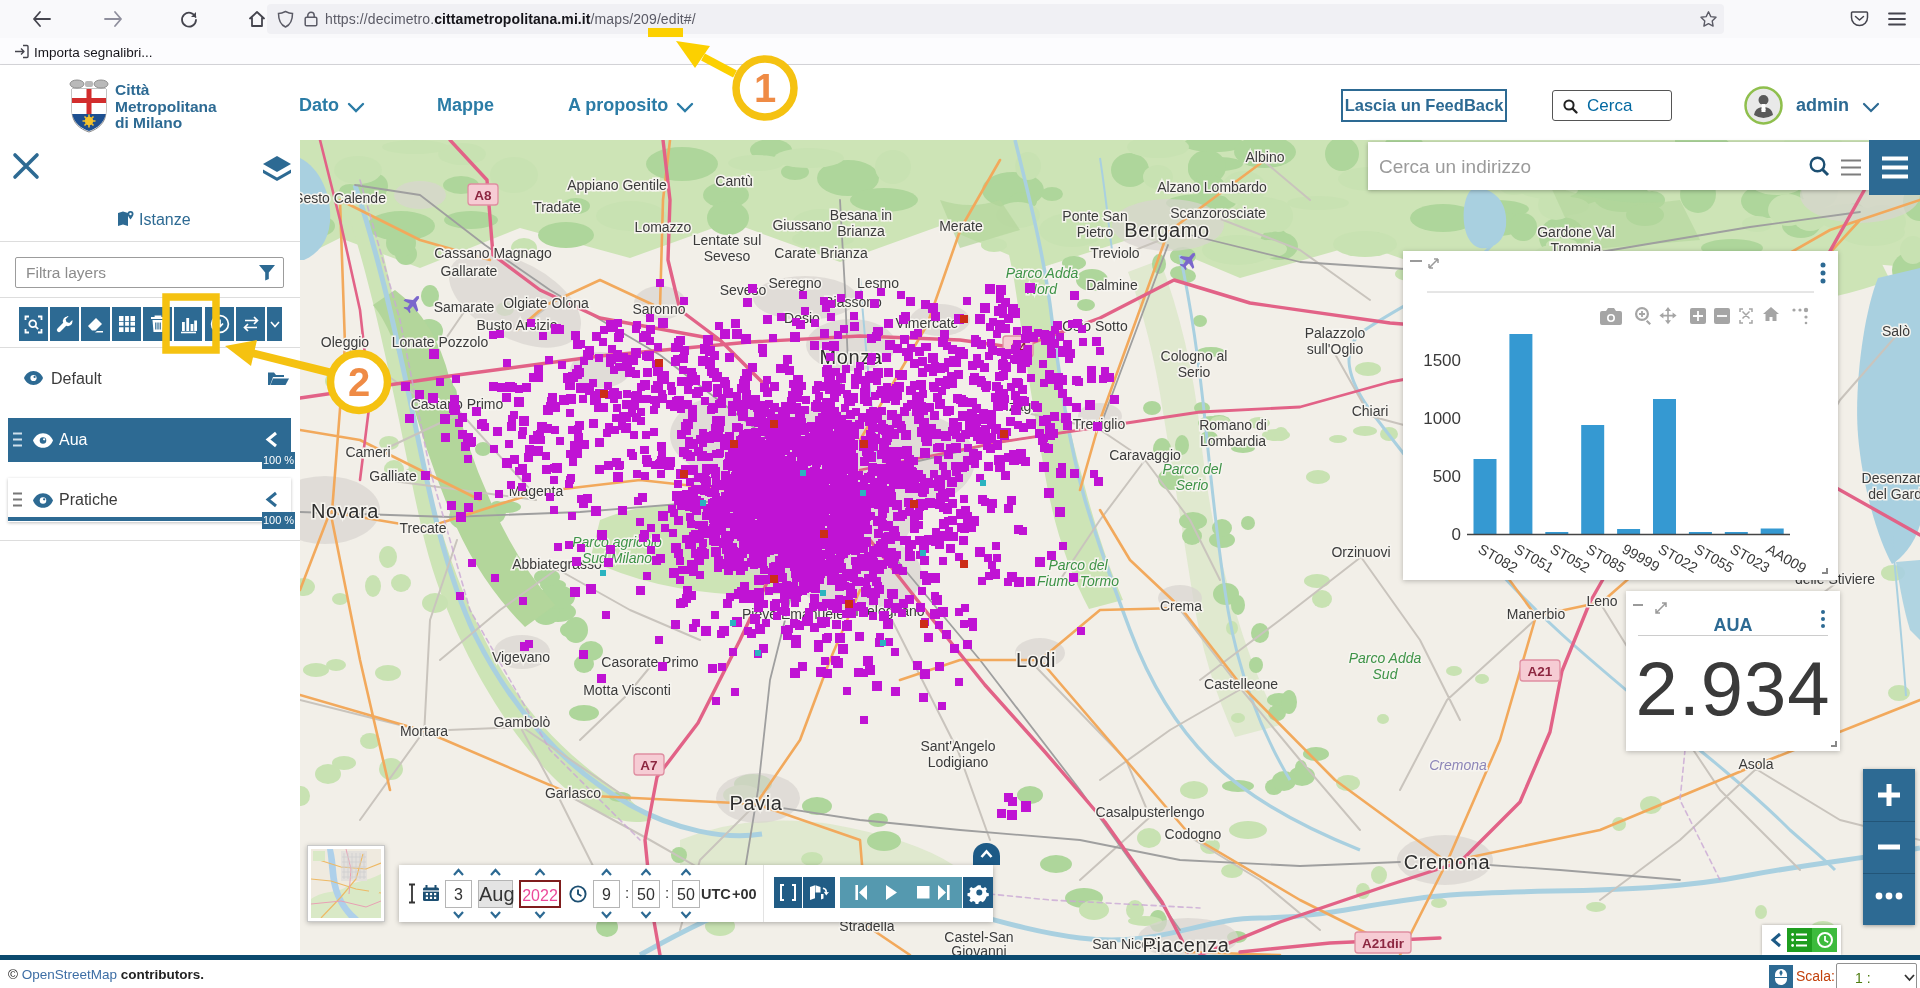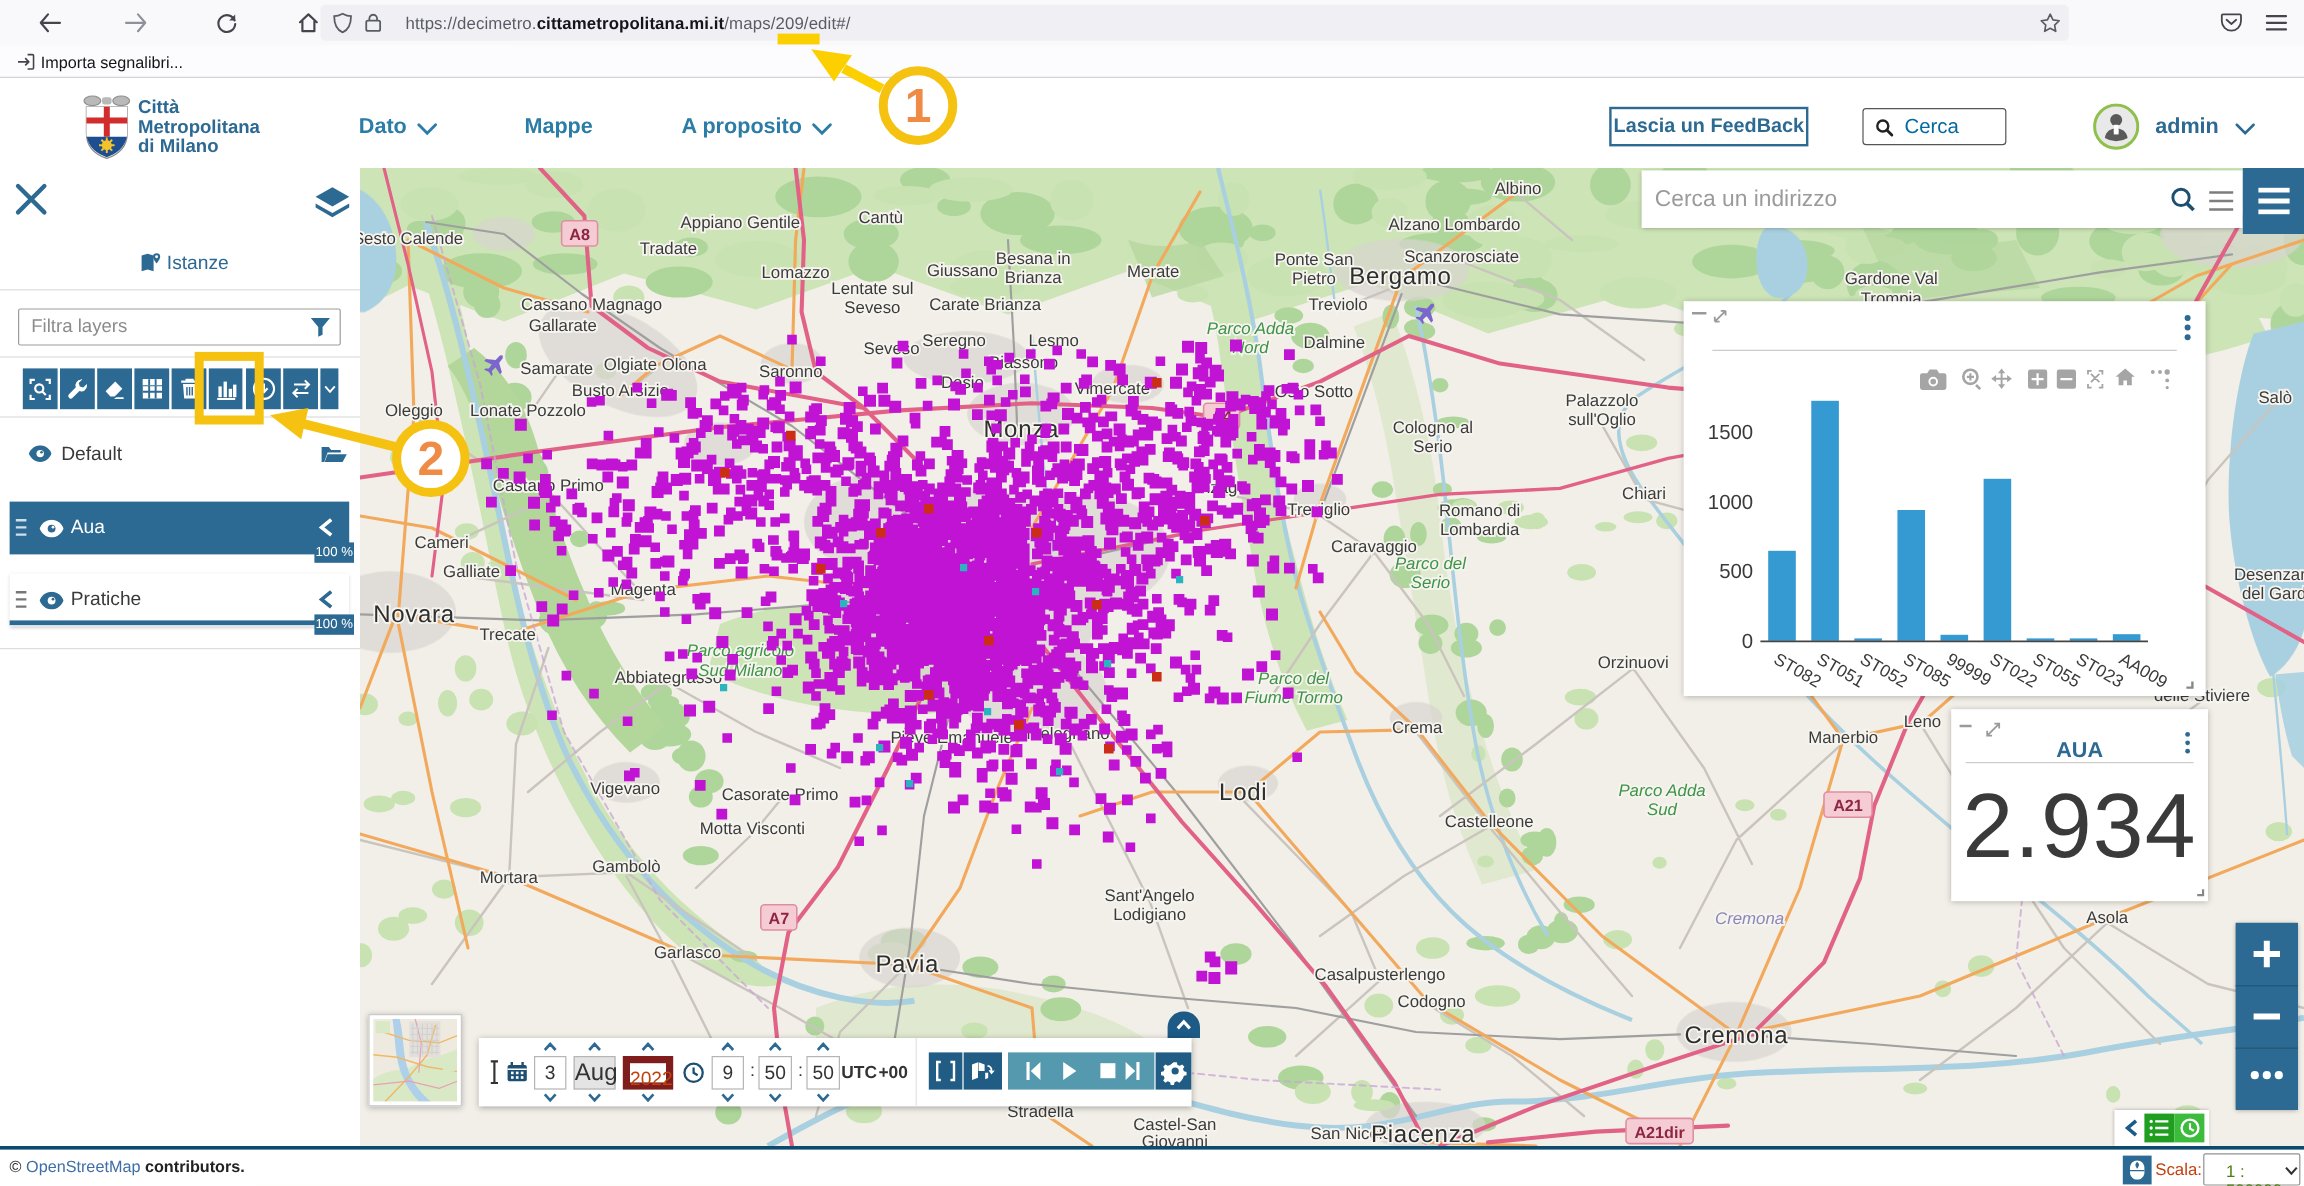--- a/index.html
+++ b/index.html
@@ -2,37 +2,37 @@
 <html><head><meta charset="utf-8"><title>decimetro</title><style>
 *{margin:0;padding:0;box-sizing:border-box}
 html,body{width:1920px;height:988px;overflow:hidden}
 body{font-family:"Liberation Sans",sans-serif;background:#fff}
 #app{position:relative;width:1920px;height:988px;overflow:hidden;background:#fff}
 .abs{position:absolute}
 
 #btb{position:absolute;left:0;top:0;width:1920px;height:38px;background:#f9f9fb}
 #bmb{position:absolute;left:0;top:38px;width:1920px;height:27px;background:#fcfcfe;border-bottom:1px solid #d7d7db}
 #urlbar{position:absolute;left:267px;top:4px;width:1457px;height:30px;background:#f0f0f4;border-radius:4px;display:flex;align-items:center}
-#urltxt{font-size:14px;color:#5b5b66;margin-left:20px;letter-spacing:.1px}
+#urltxt{font-size:14px;color:#5b5b66;margin-left:7px;letter-spacing:.1px}
 #urltxt b{color:#15141a;font-weight:600}
 
 #hdr{position:absolute;left:0;top:65px;width:1920px;height:75px;background:#fff;box-shadow:0 1px 3px rgba(0,0,0,.12)}
 .navlnk{position:absolute;font-size:18px;font-weight:bold;color:#2b7ca6}
 
 #sidebar{position:absolute;left:0;top:140px;width:300px;height:815px;background:#fff;z-index:30}
 .srule{position:absolute;left:0;width:300px;border-top:1px solid #ddd}
 .tbtn{position:absolute;top:0;width:29px;height:34px;background:#2d6a93;display:flex;align-items:center;justify-content:center}
 
 #map{position:absolute;left:300px;top:140px;width:1620px;height:815px;z-index:1}
 
 .panel{position:absolute;background:#fff;box-shadow:0 1px 5px rgba(0,0,0,.25);z-index:20}
 .kebab{position:absolute;width:4px;display:flex;flex-direction:column;gap:3px}
 .kebab i{width:4px;height:4px;border-radius:50%;background:#2d6a93}
 
-#bstrip{position:absolute;left:0;top:955px;width:1920px;height:33px;background:#fff;border-top:3px solid #0c4a6e;z-index:40}
+#bstrip{position:absolute;left:0;top:955px;width:1920px;height:33px;background:#fff;border-top:5px solid #0c4a6e;z-index:40}
 
 #anno{position:absolute;left:0;top:0;width:1920px;height:988px;z-index:60;pointer-events:none}
 </style></head><body>
 <div id="app">
 
 <div id="btb">
  <svg class="abs" style="left:30px;top:9px" width="22" height="20" viewBox="0 0 22 20">
         <path d="M10 3 4 10l6 7M4 10h16" stroke="#45454e" stroke-width="1.8" fill="none" stroke-linecap="round" stroke-linejoin="round"></path>
       </svg>
  <svg class="abs" style="left:103px;top:9px" width="22" height="20" viewBox="0 0 22 20">
@@ -898,21 +898,21 @@
           <rect x="3.8" y="8" width="2.2" height="2.2"></rect>
           <rect x="7.9" y="8" width="2.2" height="2.2"></rect>
           <rect x="12" y="8" width="2.2" height="2.2"></rect>
           <rect x="3.8" y="11.8" width="2.2" height="2.2"></rect>
           <rect x="7.9" y="11.8" width="2.2" height="2.2"></rect>
           <rect x="12" y="11.8" width="2.2" height="2.2"></rect>
         </g>
       </svg>
  <div class="abs" style="left:46px;top:15px;width:27px;height:28px;border:1px solid #b5b5b5;font-size:16px;color:#333;text-align:center;line-height:27px">3</div>
  <div class="abs" style="left:79px;top:15px;width:35px;height:28px;border:1px solid #b5b5b5;background:#e4e4e4;font-size:20px;color:#333;text-align:center;line-height:27px">Aug</div>
- <div class="abs" style="left:120px;top:15px;width:42px;height:28px;border:6px solid #7f1d1d;font-size:16px;color:#c2410c;text-align:center;line-height:27px">2022</div>
+ <div class="abs" style="left:120px;top:15px;width:42px;height:28px;border:2px solid #7f1d1d;font-size:16px;color:#ec4899;text-align:center;line-height:27px">2022</div>
  <svg class="abs" style="left:170px;top:20px" width="18" height="18" viewBox="0 0 18 18">
         <circle cx="9" cy="9" r="7.6" stroke="#1c4f72" stroke-width="1.9" fill="none"></circle>
         <path d="M9 4.5V9l3.4 2" stroke="#1c4f72" stroke-width="1.9" fill="none"></path>
       </svg>
  <div class="abs" style="left:194px;top:15px;width:27px;height:28px;border:1px solid #b5b5b5;font-size:16px;color:#333;text-align:center;line-height:27px">9</div>
  <span class="abs" style="left:226px;top:19px;font-size:15px;color:#333">:</span>
  <div class="abs" style="left:233px;top:15px;width:28px;height:28px;border:1px solid #b5b5b5;font-size:16px;color:#333;text-align:center;line-height:27px">50</div>
  <span class="abs" style="left:266px;top:19px;font-size:15px;color:#333">:</span>
  <div class="abs" style="left:273px;top:15px;width:28px;height:28px;border:1px solid #b5b5b5;font-size:16px;color:#333;text-align:center;line-height:27px">50</div>
  <span class="abs" style="left:302px;top:21px;font-size:14.5px;font-weight:bold;color:#333">UTC +00</span>

